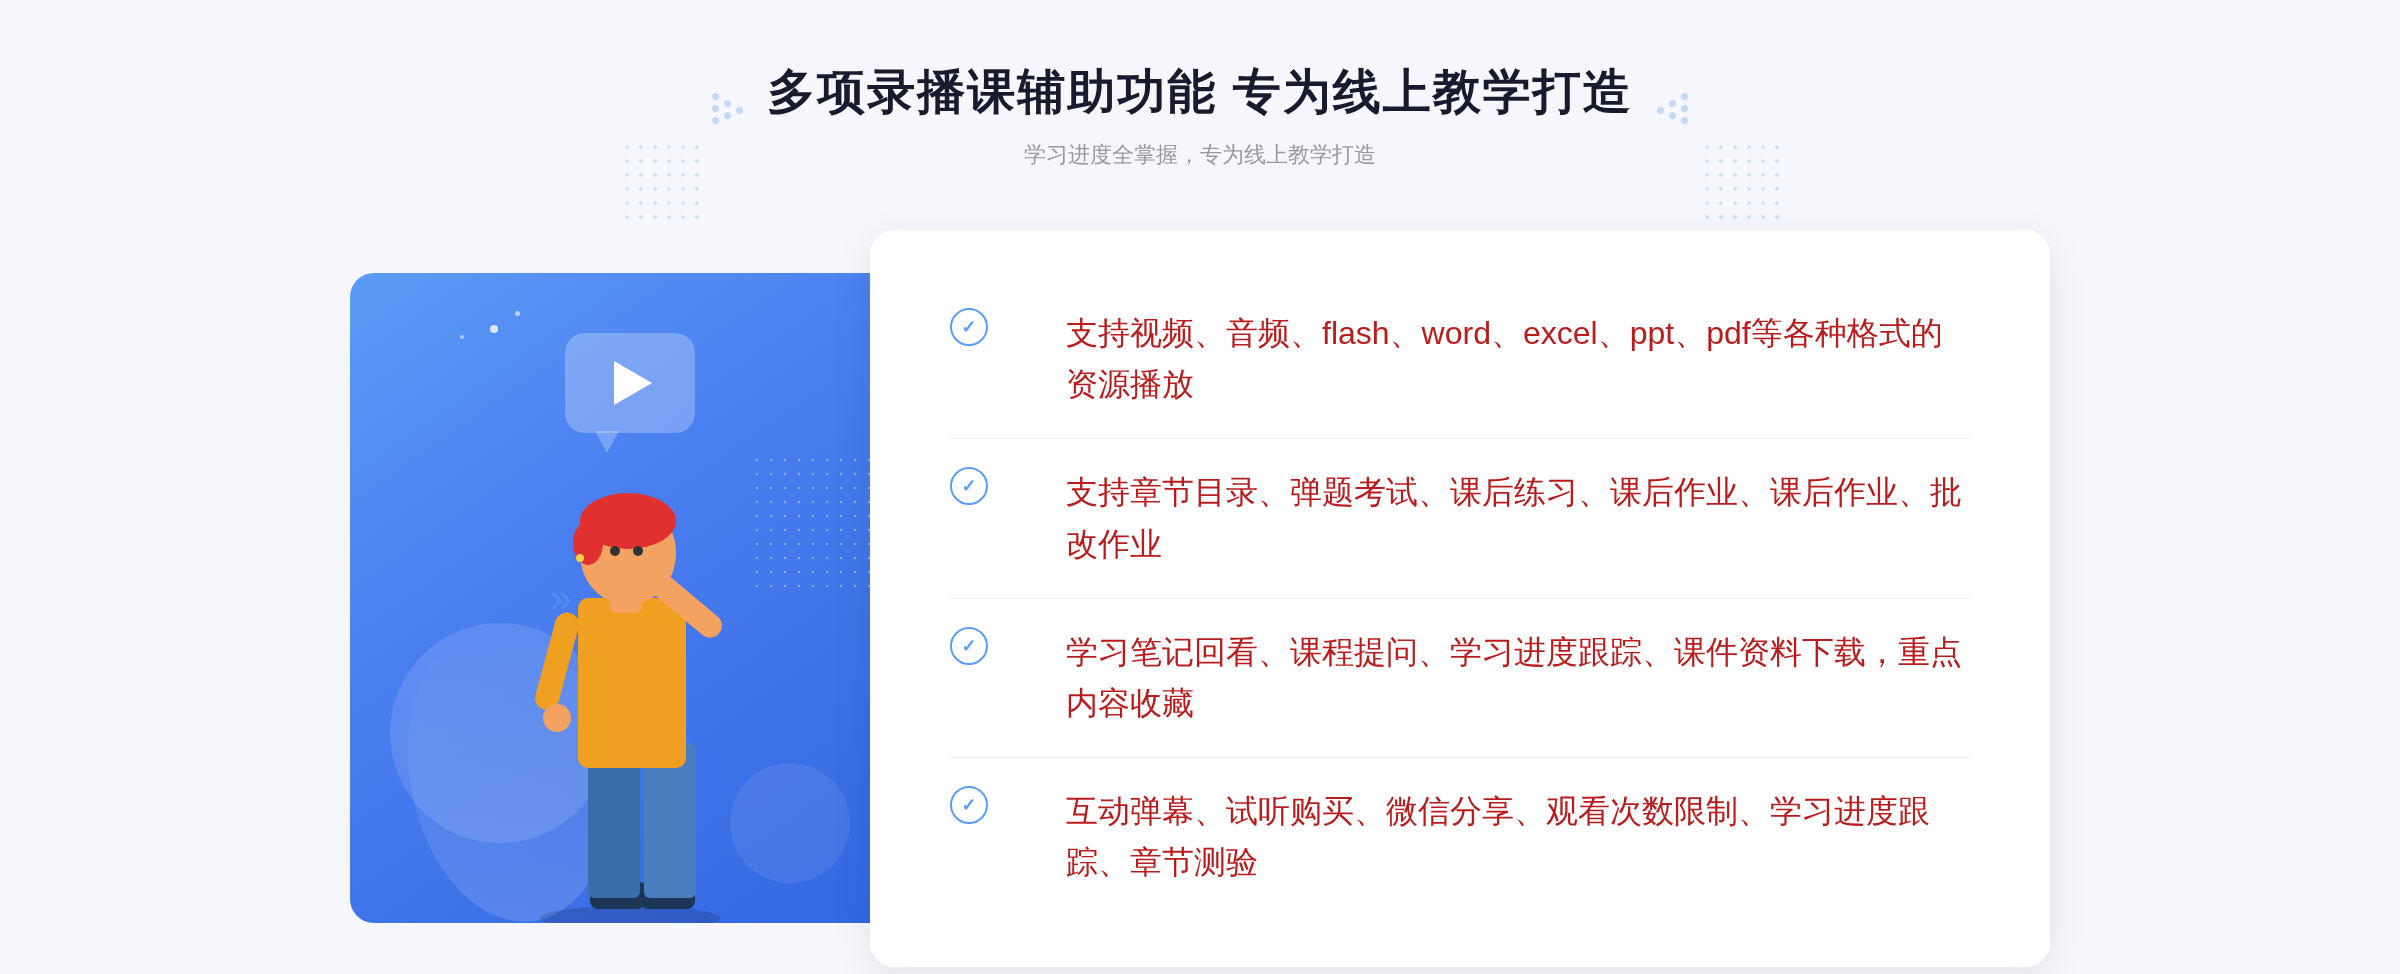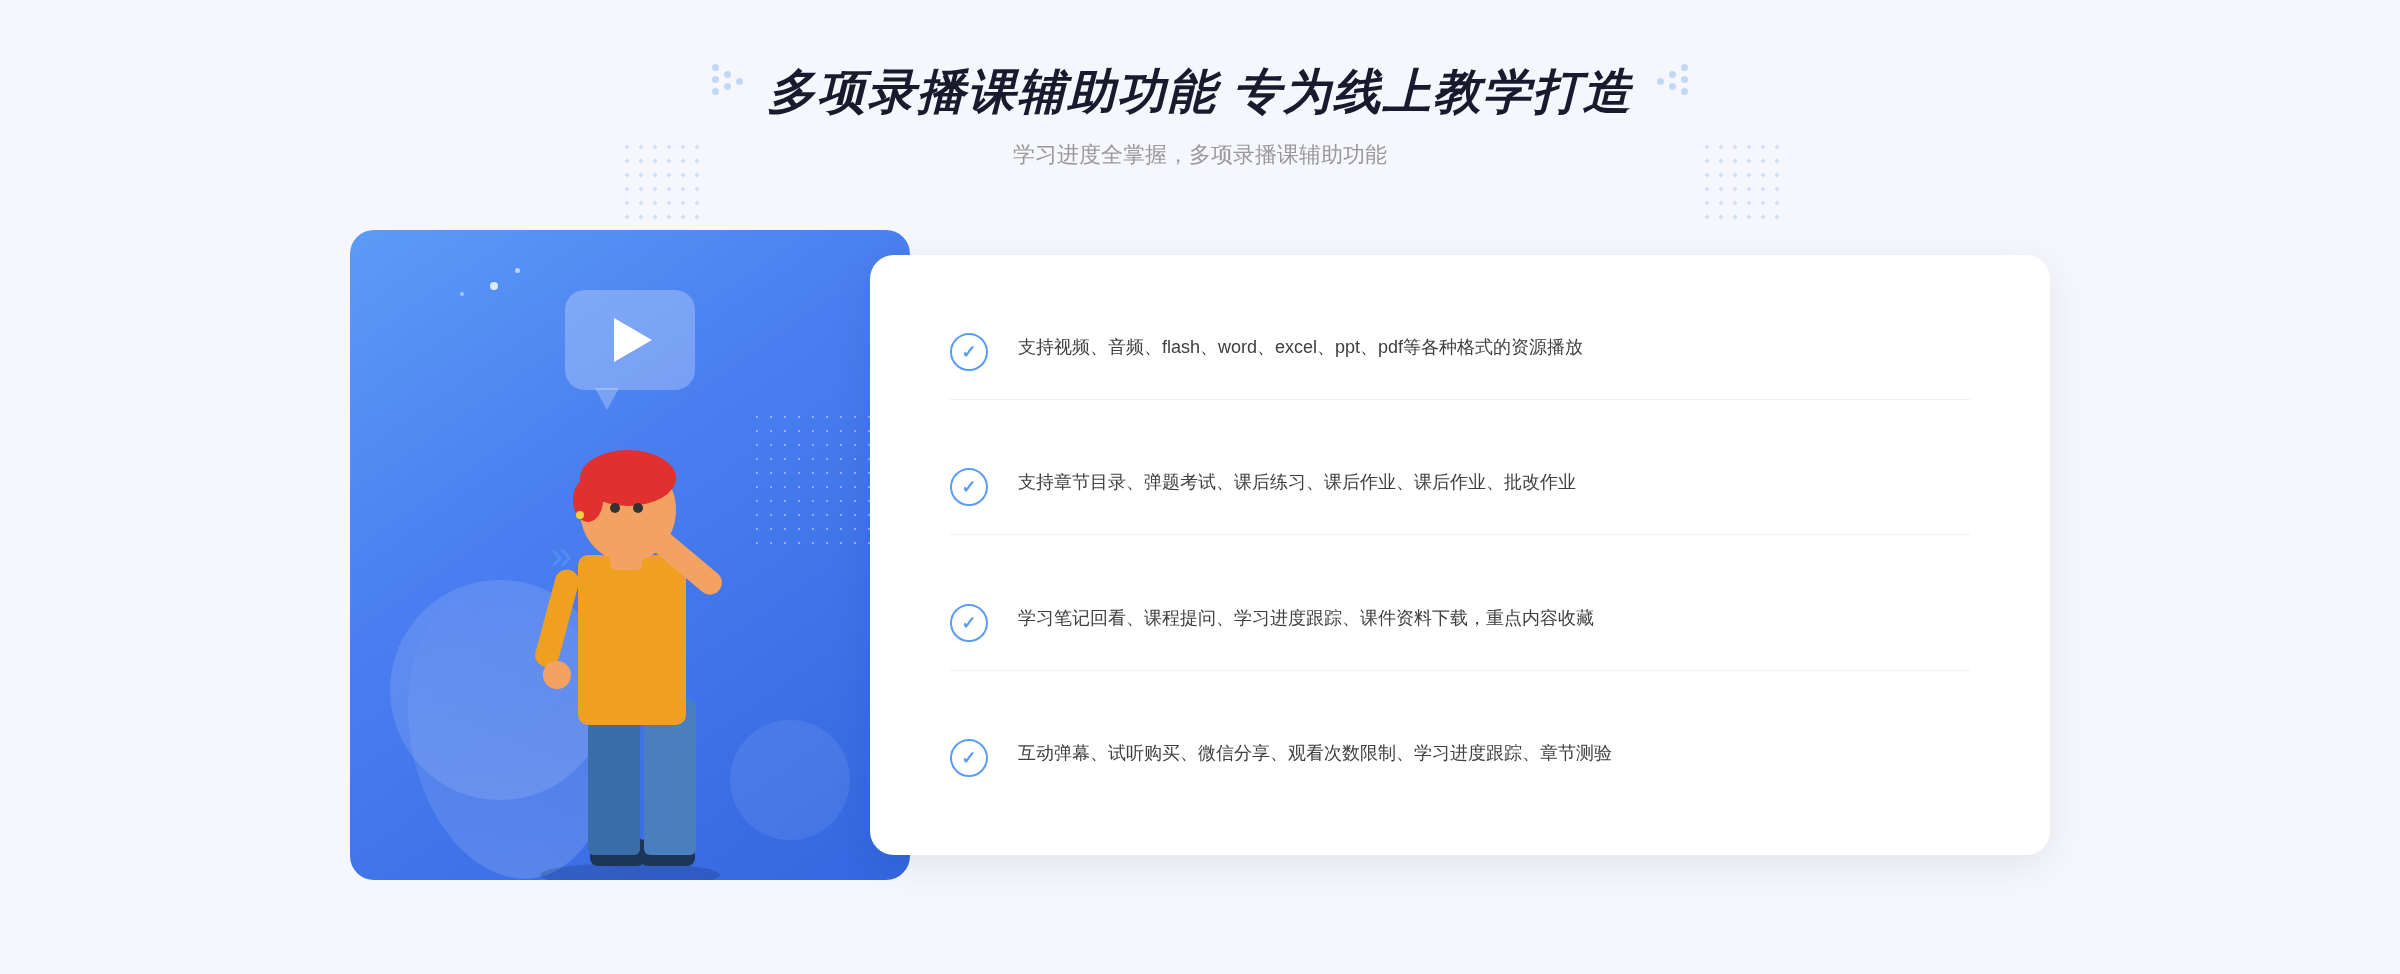--- a/index.html
+++ b/index.html
@@ -25,24 +25,23 @@
     
     .header-section {
       margin-top: 60px;
       text-align: center;
       position: relative;
       z-index: 2;
     }
 
     .title-row {
       display: flex;
-      align-items: flex-start;
+      align-items: flex-end;
       justify-content: center;
       gap: 24px;
-      font-style: italic;
     }
 
     .main-title {
       font-size: 48px;
       font-weight: 700;
       color: #1a1a2e;
       letter-spacing: 2px;
     }
 
     .subtitle {
@@ -187,24 +186,25 @@
       flex-shrink: 0;
     }
 
     .check-mark {
       color: #5b9cf6;
       font-size: 18px;
       font-weight: 700;
     }
 
     .feature-text {
-      font-size: 18px;
-      color: #404040;
+      font-size: 32px;
+      color: #b91c1c;
       line-height: 1.6;
       font-weight: 400;
+      margin-left: 48px;
     }
 
     
     .deco-left-circles {
       position: absolute;
       left: 60px;
       top: 50%;
       transform: translateY(-50%);
     }
 
@@ -339,21 +339,21 @@
           <span style="width:7px;height:7px;border-radius:50%;background:#8ab4f0;display:block;"></span>
           <span style="width:7px;height:7px;border-radius:50%;background:#8ab4f0;display:block;"></span>
         </div>
         <div style="display:flex;flex-direction:column;gap:5px;">
           <span style="width:7px;height:7px;border-radius:50%;background:#8ab4f0;display:block;"></span>
           <span style="width:7px;height:7px;border-radius:50%;background:#8ab4f0;display:block;"></span>
           <span style="width:7px;height:7px;border-radius:50%;background:#8ab4f0;display:block;"></span>
         </div>
       </div>
     </div>
-    <p class="subtitle">学习进度全掌握，多项录播课辅助功能</p>
+    <p class="subtitle">学习进度全掌握，专为线上教学打造</p>
   </div>
 
   <div class="content-area">
 
     <div class="deco-left-circles">
       <div class="deco-circle-1"></div>
       <div class="deco-circle-2"></div>
     </div>
     <div class="deco-chevron" style="position:absolute;left:200px;top:50%;transform:translateY(-50%);color:#5b9cf6;font-size:40px;opacity:0.55;z-index:3;">»</div>
     <div class="deco-lines">

